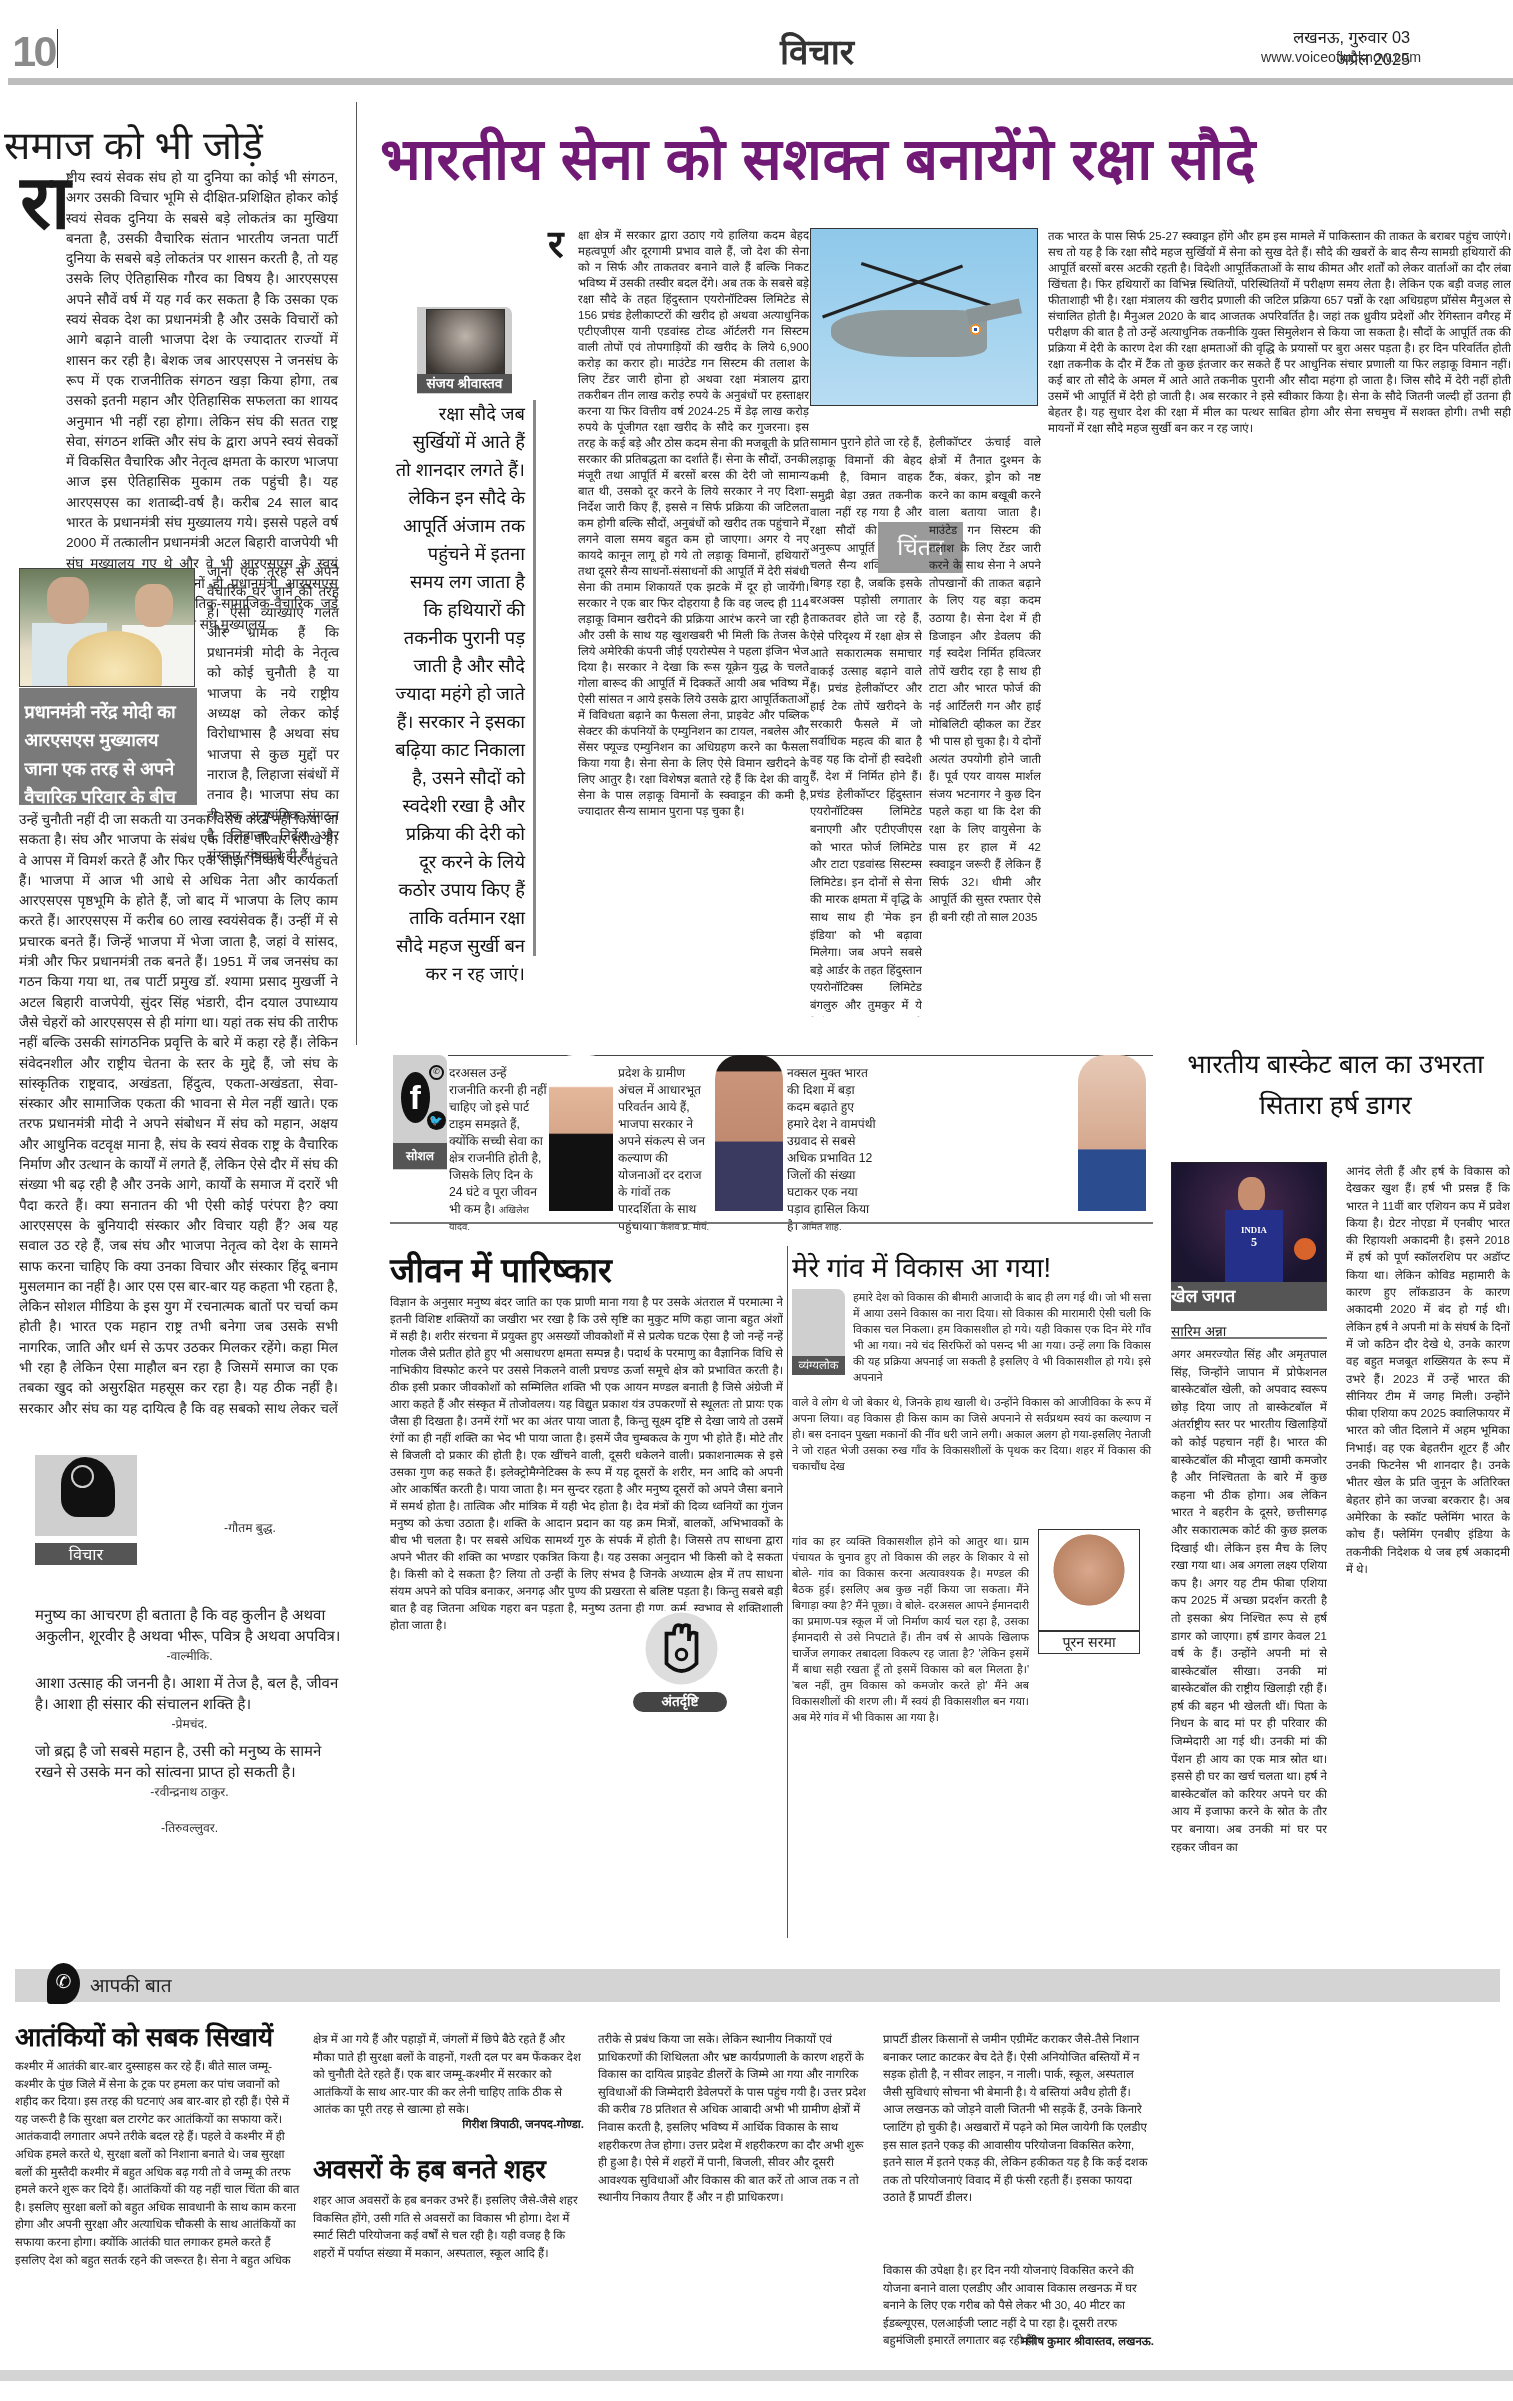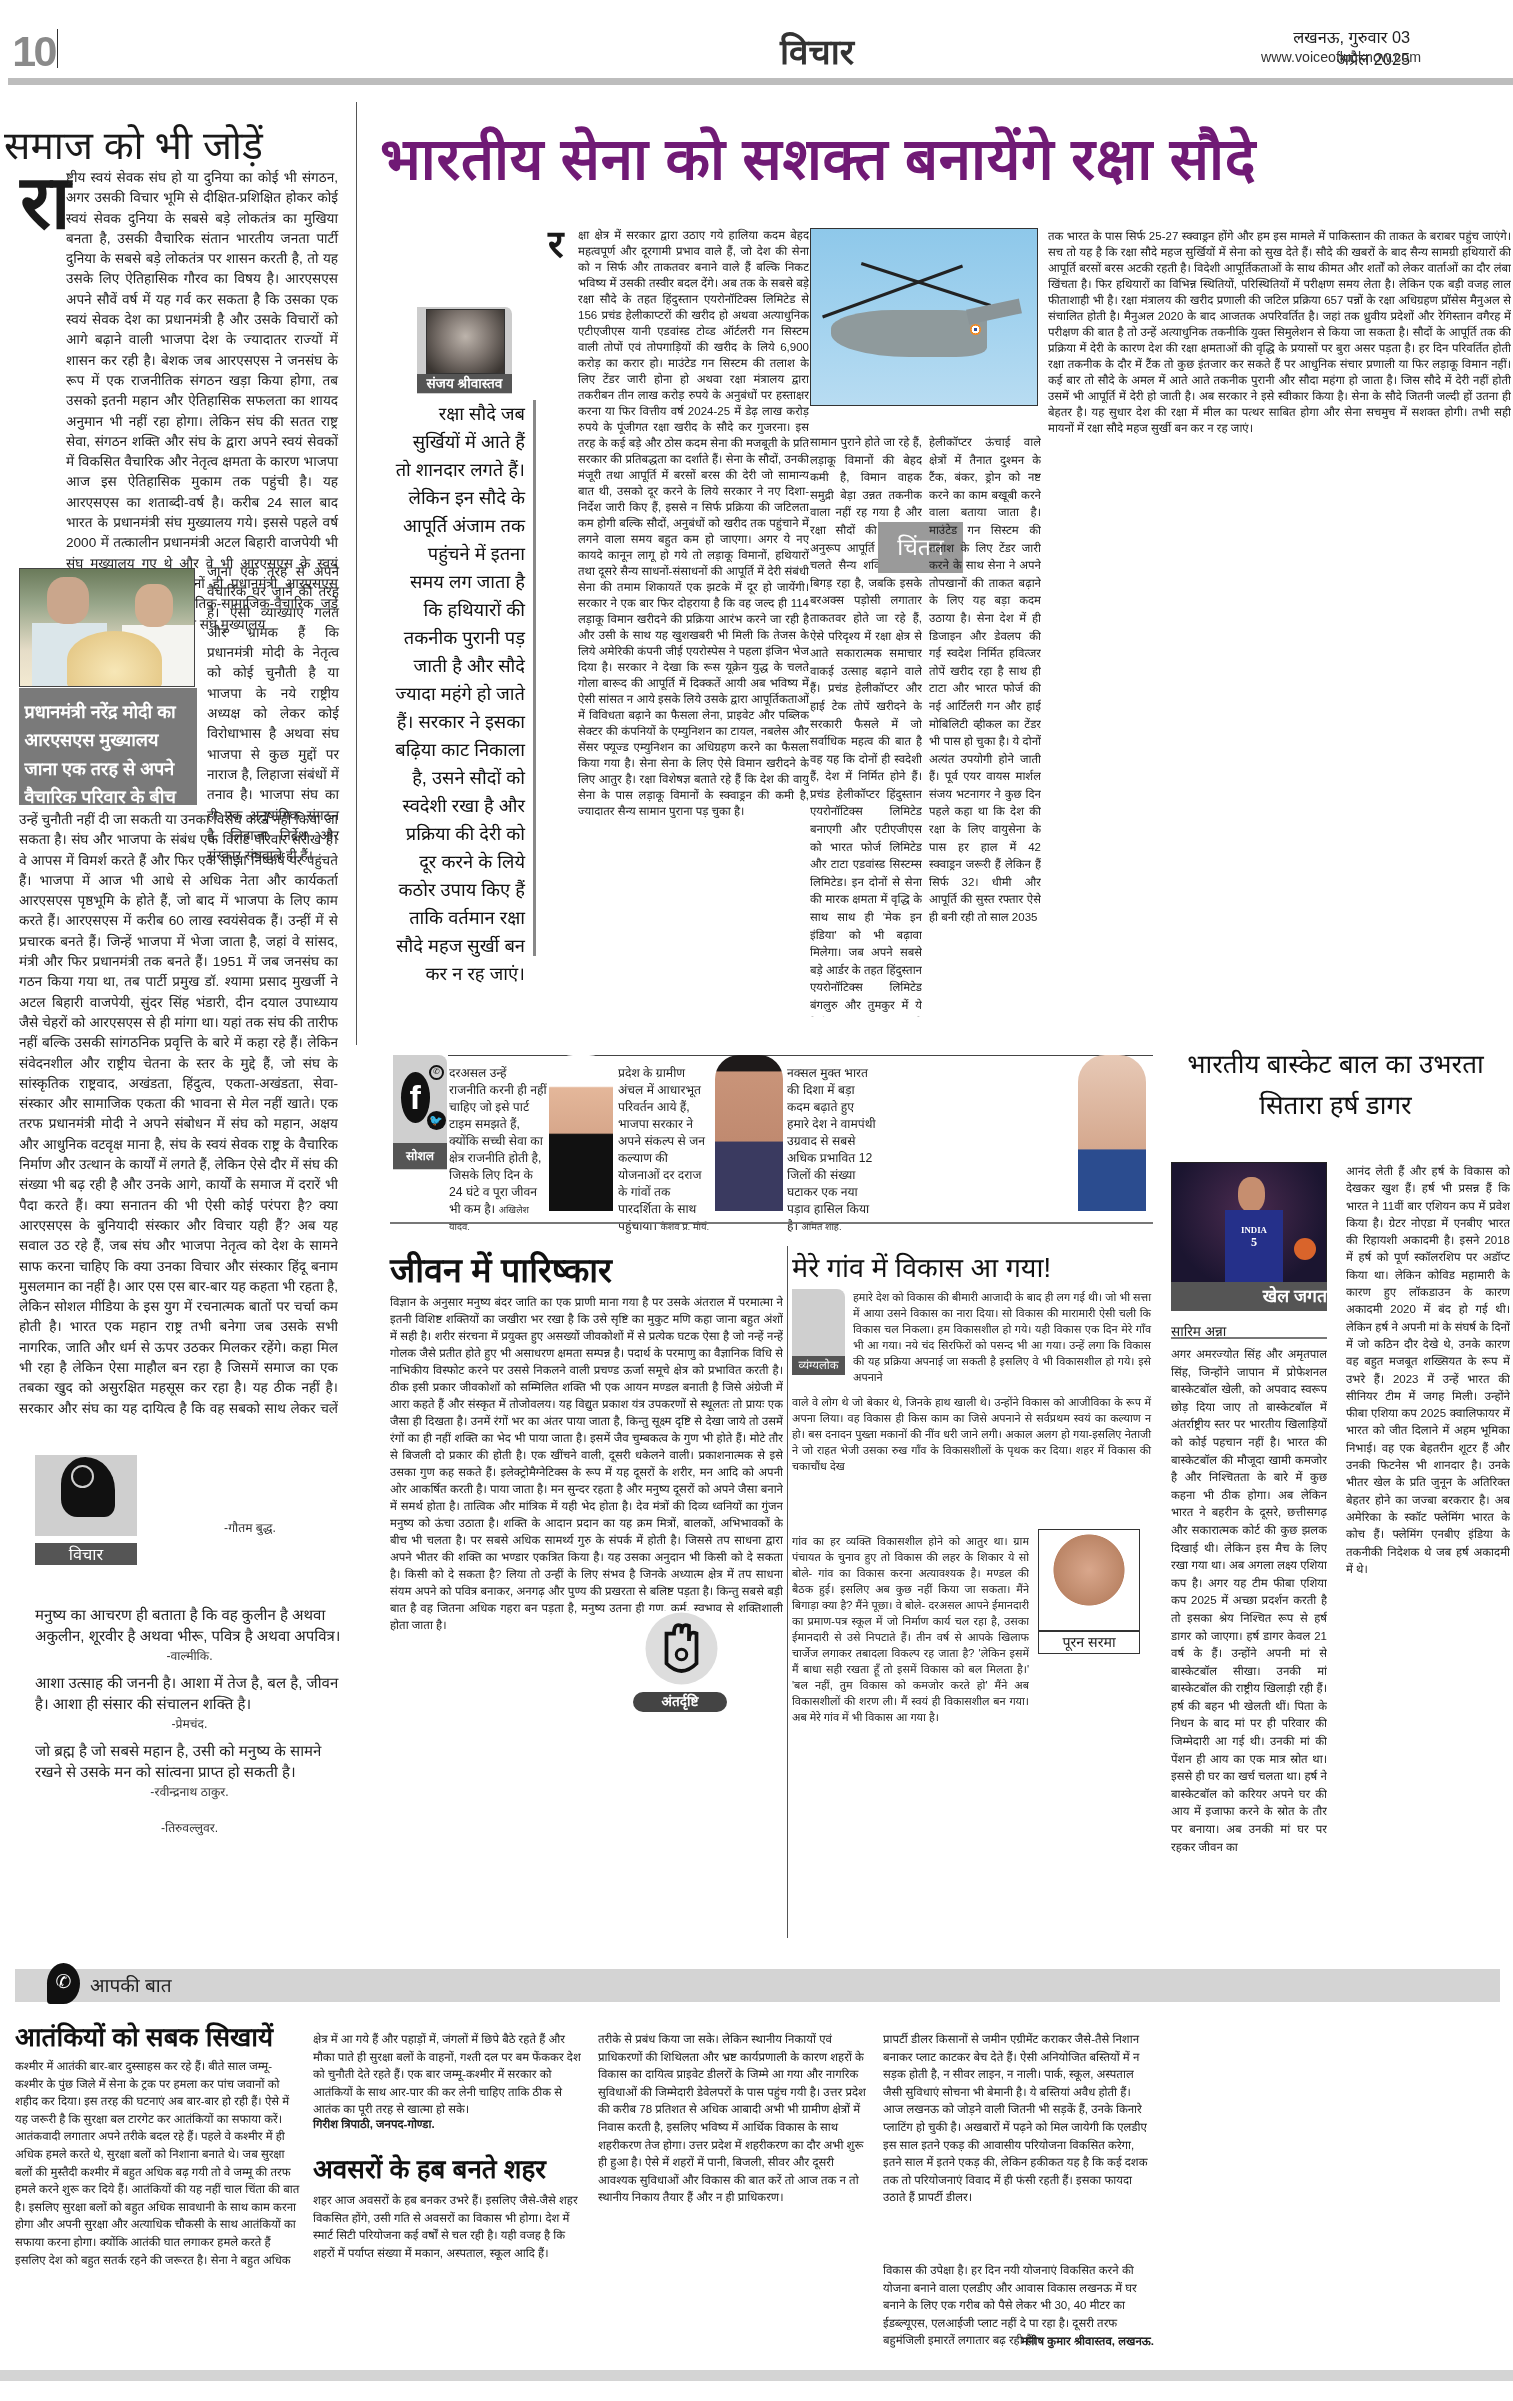--- a/index.html
+++ b/index.html
@@ -79,21 +79,21 @@
 #q3-photo{left:685px;top:1055px;width:61px;height:156px;background:linear-gradient(180deg,#e7c9b6 0%,#d5a88e 60%,#2b4c8f 61%,#2b4c8f 100%);border-radius:27px 27px 0 0}
 #social-bottomline{left:390px;top:1222px;width:763px;height:2px;background:#777}
 .sig{font-size:9.5px;color:#333}
 
 
 #bb-title{left:1166px;top:1044px;width:339px;font-size:26px;line-height:41px;color:#111;text-align:center}
 #bb-photo{left:1171px;top:1162px;width:156px;height:121px;background:radial-gradient(circle at 50% 40%,#4a2b4f,#1b1530 75%);border:0.7px solid #222;overflow:hidden}
 #bb-photo .jersey{position:absolute;left:53px;top:47px;width:58px;height:73px;background:#25308a;color:#fff;text-align:center;font-size:8.8px;font-weight:bold;padding-top:15px;font-family:"Liberation Serif",serif}
 #bb-photo .head{position:absolute;left:66px;top:13.6px;width:27px;height:35px;border-radius:45%;background:#c68e6f}
 #bb-photo .ball{position:absolute;left:122px;top:75px;width:22px;height:22px;border-radius:50%;background:#d9642b}
-#bb-label{left:1171px;top:1282px;width:156px;height:28.5px;background:#555;color:#fff;font-size:17.6px;font-weight:bold;text-align:right;line-height:28.5px}
+#bb-label{left:1171px;top:1282px;width:156px;height:28.5px;background:#555;color:#fff;font-size:17.6px;font-weight:bold;text-align:left;line-height:28.5px}
 #bb-byline{left:1171px;top:1321px;font-size:13.6px;color:#222}
 #bb-byline-rule{left:1171px;top:1337px;width:156px;height:2px;background:#777}
 #bb-col1{left:1171px;top:1346px;width:156px;font-size:11.5px;line-height:17.6px}
 #bb-col2{left:1346px;top:1163px;width:164px;font-size:11.5px;line-height:17.3px}
 
 
 #jp-title{left:390px;top:1246px;font-size:34px;font-weight:900;color:#111}
 #jp-body{left:390px;top:1294px;width:178px;font-size:11.5px;line-height:17px}
 #antar-icon{left:637px;top:1573px;width:78px;height:78px}
 #antar-label{left:633px;top:1662px;width:94px;height:20.3px;background:#444;color:#fff;border-radius:10.2px;font-size:13.6px;font-weight:bold;text-align:center;line-height:20.3px}
@@ -257,21 +257,21 @@
   <div class="vq-by">-तिरुवल्लुवर.</div>
 </div>
 
 <div id="ab-bar" class="abs"></div>
 <div id="ab-icon" class="abs">✆</div>
 <div id="ab-label" class="abs">आपकी बात</div>
 
 <div class="abs ab-title" style="left:15px;top:2018px">आतंकियों को सबक सिखायें</div>
 <div class="abs ab-text" style="left:15px;top:2058px;width:285px;height:298px;overflow:hidden">कश्मीर में आतंकी बार-बार दुस्साहस कर रहे हैं। बीते साल जम्मू-कश्मीर के पुंछ जिले में सेना के ट्रक पर हमला कर पांच जवानों को शहीद कर दिया। इस तरह की घटनाएं अब बार-बार हो रही हैं। ऐसे में यह जरूरी है कि सुरक्षा बल टारगेट कर आतंकियों का सफाया करें। आतंकवादी लगातार अपने तरीके बदल रहे हैं। पहले वे कश्मीर में ही अधिक हमले करते थे, सुरक्षा बलों को निशाना बनाते थे। जब सुरक्षा बलों की मुस्तैदी कश्मीर में बहुत अधिक बढ़ गयी तो वे जम्मू की तरफ हमले करने शुरू कर दिये हैं। आतंकियों की यह नहीं चाल चिंता की बात है। इसलिए सुरक्षा बलों को बहुत अधिक सावधानी के साथ काम करना होगा और अपनी सुरक्षा और अत्याधिक चौकसी के साथ आतंकियों का सफाया करना होगा। क्योंकि आतंकी घात लगाकर हमले करते हैं इसलिए देश को बहुत सतर्क रहने की जरूरत है। सेना ने बहुत अधिक</div>
 <div class="abs ab-text" style="left:313px;top:2031px;width:271px">क्षेत्र में आ गये हैं और पहाड़ों में, जंगलों में छिपे बैठे रहते हैं और मौका पाते ही सुरक्षा बलों के वाहनों, गश्ती दल पर बम फेंककर देश को चुनौती देते रहते हैं। एक बार जम्मू-कश्मीर में सरकार को आतंकियों के साथ आर-पार की कर लेनी चाहिए ताकि ठीक से आतंक का पूरी तरह से खात्मा हो सके।</div>
-<div class="abs ab-text" style="left:313px;top:2116px;width:271px;text-align:left;font-weight:bold">गिरीश त्रिपाठी, जनपद-गोण्डा.</div>
+<div class="abs ab-text" style="left:313px;top:2116px;width:271px;text-align:right;font-weight:bold">गिरीश त्रिपाठी, जनपद-गोण्डा.</div>
 <div class="abs ab-title" style="left:313px;top:2150px">अवसरों के हब बनते शहर</div>
 <div class="abs ab-text" style="left:313px;top:2192px;width:271px;height:176px;overflow:hidden">शहर आज अवसरों के हब बनकर उभरे हैं। इसलिए जैसे-जैसे शहर विकसित होंगे, उसी गति से अवसरों का विकास भी होगा। देश में स्मार्ट सिटी परियोजना कई वर्षों से चल रही है। यही वजह है कि शहरों में पर्याप्त संख्या में मकान, अस्पताल, स्कूल आदि हैं।</div>
 <div class="abs ab-text" style="left:598px;top:2031px;width:271px;height:332px;overflow:hidden">तरीके से प्रबंध किया जा सके। लेकिन स्थानीय निकायों एवं प्राधिकरणों की शिथिलता और भ्रष्ट कार्यप्रणाली के कारण शहरों के विकास का दायित्व प्राइवेट डीलरों के जिम्मे आ गया और नागरिक सुविधाओं की जिम्मेदारी डेवेलपरों के पास पहुंच गयी है। उत्तर प्रदेश की करीब 78 प्रतिशत से अधिक आबादी अभी भी ग्रामीण क्षेत्रों में निवास करती है, इसलिए भविष्य में आर्थिक विकास के साथ शहरीकरण तेज होगा। उत्तर प्रदेश में शहरीकरण का दौर अभी शुरू ही हुआ है। ऐसे में शहरों में पानी, बिजली, सीवर और दूसरी आवश्यक सुविधाओं और विकास की बात करें तो आज तक न तो स्थानीय निकाय तैयार हैं और न ही प्राधिकरण।</div>
 <div class="abs ab-text" style="left:883px;top:2031px;width:271px;height:224px;overflow:hidden">प्रापर्टी डीलर किसानों से जमीन एग्रीमेंट कराकर जैसे-तैसे निशान बनाकर प्लाट काटकर बेच देते हैं। ऐसी अनियोजित बस्तियों में न सड़क होती है, न सीवर लाइन, न नाली। पार्क, स्कूल, अस्पताल जैसी सुविधाएं सोचना भी बेमानी है। ये बस्तियां अवैध होती हैं। आज लखनऊ को जोड़ने वाली जितनी भी सड़कें हैं, उनके किनारे प्लाटिंग हो चुकी है। अखबारों में पढ़ने को मिल जायेगी कि एलडीए इस साल इतने एकड़ की आवासीय परियोजना विकसित करेगा, इतने साल में इतने एकड़ की, लेकिन हकीकत यह है कि कई दशक तक तो परियोजनाएं विवाद में ही फंसी रहती हैं। इसका फायदा उठाते हैं प्रापर्टी डीलर।</div>
 <div class="abs ab-text" style="left:883px;top:2262px;width:271px">विकास की उपेक्षा है। हर दिन नयी योजनाएं विकसित करने की योजना बनाने वाला एलडीए और आवास विकास लखनऊ में घर बनाने के लिए एक गरीब को पैसे लेकर भी 30, 40 मीटर का ईडब्ल्यूएस, एलआईजी प्लाट नहीं दे पा रहा है। दूसरी तरफ बहुमंजिली इमारतें लगातार बढ़ रही हैं।</div>
 <div class="abs ab-text" style="left:883px;top:2333px;width:271px;text-align:right;font-weight:bold">मनीष कुमार श्रीवास्तव, लखनऊ.</div>
 
 <div id="bottom-bar" class="abs"></div>
 
 

